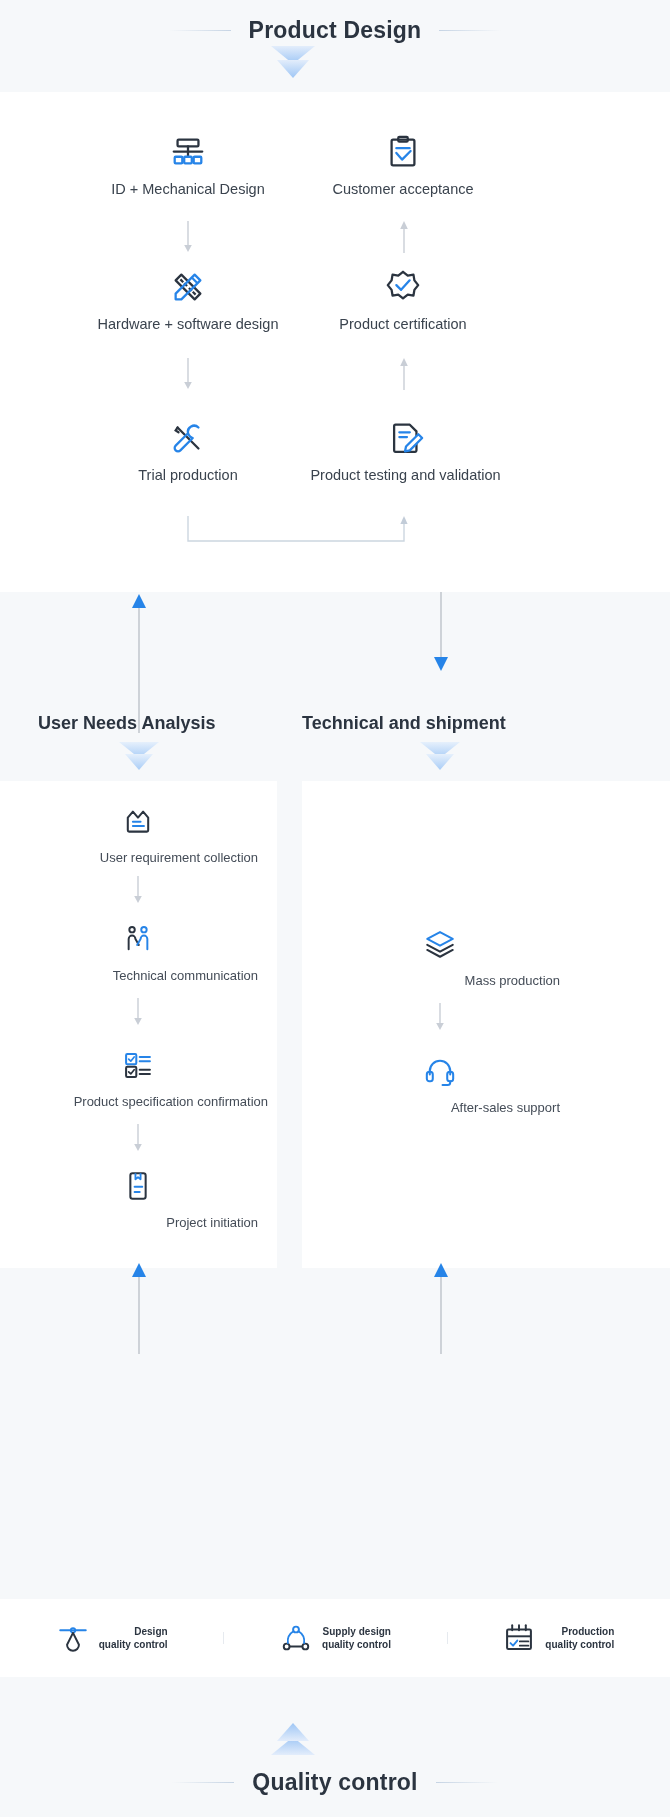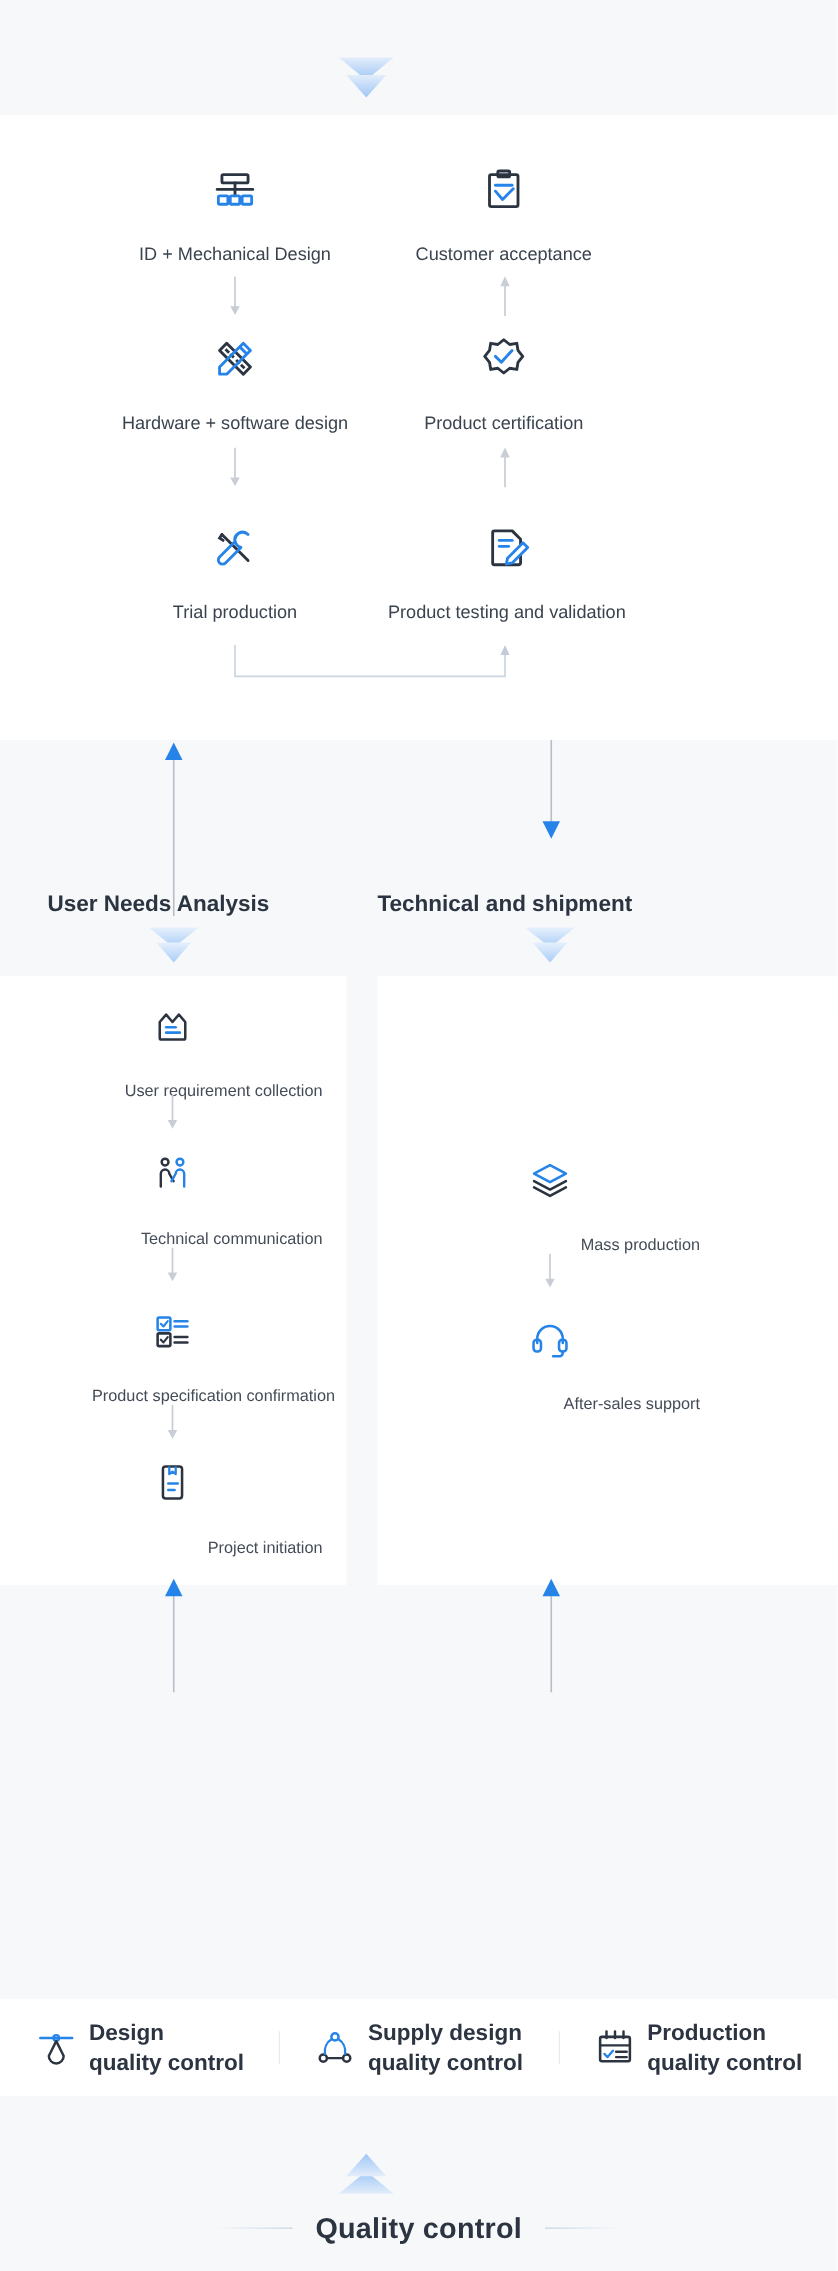--- a/index.html
+++ b/index.html
@@ -33,56 +33,61 @@
     position:absolute; font-size:18px; font-weight:700; color:#2b3440; white-space:nowrap;
   }
 
   
   .dbl-chev { position:absolute; width:56px; height:42px; }
 
   
   .node { position:absolute; text-align:center; }
   .node .ico { height:38px; display:flex; align-items:center; justify-content:center; }
   .node .lbl {
-    margin-top:25px; font-size:14.5px; color:#3a434e; white-space:nowrap;
+    margin-top:10px; font-size:14.5px; color:#3a434e; white-space:nowrap;
     font-family:"Liberation Sans", sans-serif;
   }
   .node.small .lbl { font-size:13px; color:#444c57;text-align:right; }
 
   
   .v-arrow { position:absolute; }
   .elbow   { position:absolute; }
 
   
   .qc-bar {
     position:absolute; left:0; width:670px; background:#ffffff;
     display:flex; align-items:center;
   }
   .qc-item { display:flex; align-items:center; justify-content:center; flex:1; position:relative; }
   .qc-item + .qc-item::before {
     content:""; position:absolute; left:0; top:11px; bottom:11px; width:1px; background:#e6eaef;
   }
   .qc-ico { width:34px; height:34px; flex:none; margin-right:9px; }
-  .qc-txt { font-size:18px; font-weight:700; color:#2b3440; line-height:1.35; text-align:left; white-space:nowrap; }
+  .qc-txt { font-size:10px; font-weight:700; color:#2b3440; line-height:1.35; text-align:right; white-space:nowrap; }
 
   .white-card { position:absolute; background:#fff; }
 </style>
 </head>
 <body>
 
 <div class="page">
 
   <div class="band-light" style="top:0;height:92px;"></div>
   <div class="band-white" style="top:92px;height:500px;"></div>
   <div class="band-light" style="top:592px;height:197px;"></div>
   <div class="band-light" style="top:789px;height:1028px;"></div>
 
   <div class="white-card" style="left:0;top:781px;width:277px;height:487px;"></div>
   <div class="white-card" style="left:302px;top:781px;width:368px;height:487px;"></div>
 
+  <div class="sec-title-wrap" style="top:10px;height:40px;">
+    <span class="title-rule left"></span>
+    <span class="sec-title">Product Design</span>
+    <span class="title-rule right"></span>
+  </div>
   <div class="dbl-chev" style="left:265px;top:44px;">
     <svg width="56" height="42" viewBox="0 0 56 42">
       <defs>
         <linearGradient id="gchev" x1="0" y1="0" x2="0" y2="1">
           <stop offset="0%" stop-color="#e3edfb"></stop>
             <stop offset="100%" stop-color="#9ec6f5"></stop>
         </linearGradient>
       </defs>
       <polygon points="6,2 50,2 28,20" fill="url(#gchev)"></polygon>
       <polygon points="12,16 44,16 28,34" fill="url(#gchev)"></polygon>

